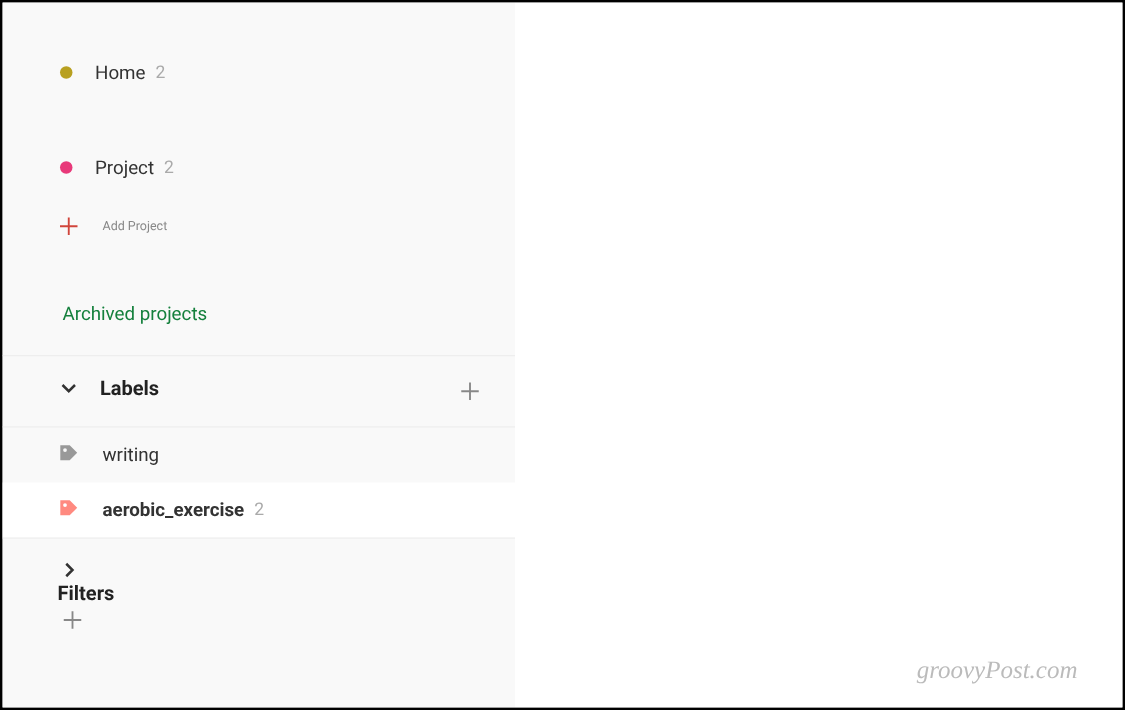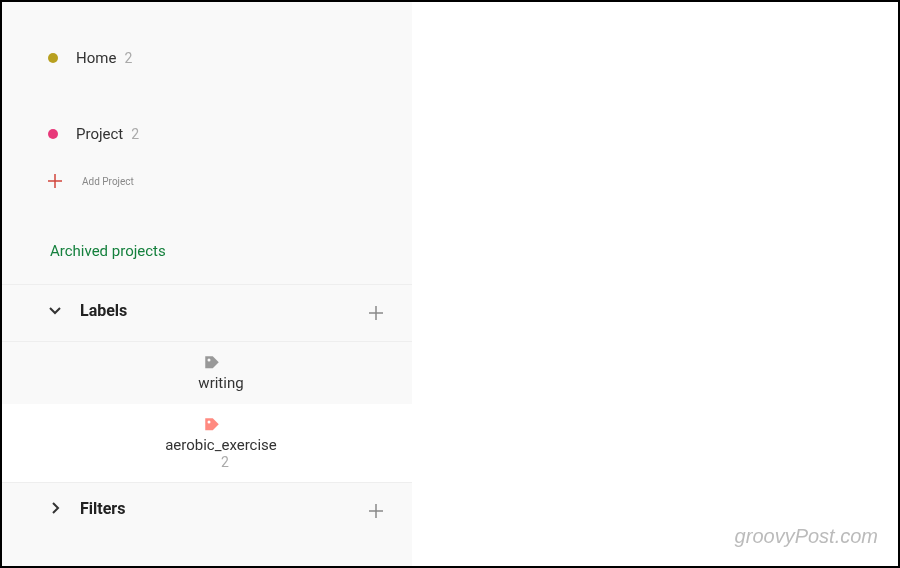--- a/index.html
+++ b/index.html
@@ -84,20 +84,21 @@
     }
     .section-header {
       display: flex;
       padding: 16px 16px 16px 44px;
       border-top: 1px solid #eee;
       border-bottom: 1px solid #eee;
       cursor: pointer;
     }
     .section-header.filters {
       border-bottom: none;
+      flex-direction: column;
     }
     .chevron {
       width: 18px;
       height: 18px;
       margin-right: 16px;
       display: flex;
       align-items: center;
       justify-content: center;
       flex-shrink: 0;
     }
@@ -129,27 +130,26 @@
       stroke: #888;
       stroke-width: 1.5;
     }
     .label-item {
       display: flex;
       align-items: center;
       padding: 12px 16px 12px 44px;
       font-size: 15px;
       color: #333;
       cursor: pointer;
-      flex-direction: column;
     }
     .label-item.selected {
       background: #fff;
     }
     .label-item.selected .label-name {
-      font-weight: 400;
+      font-weight: 700;
     }
     .tag-icon {
       width: 20px;
       height: 20px;
       margin-right: 16px;
       flex-shrink: 0;
     }
     .tag-icon svg {
       width: 18px;
       height: 18px;
@@ -158,22 +158,22 @@
       color: #333;
     }
     .label-count {
       color: #aaa;
       margin-left: 8px;
       font-size: 14px;
     }
     .watermark {
       position: absolute;
       bottom: 18px;
-      right: 20px;
-      font-family: Liberation Sans, sans-serif;
+      right: 36px;
+      font-family: Liberation Serif, serif;
       font-style: italic;
       font-size: 20px;
       color: #bbb;
       pointer-events: none;
     }
   </style>
 </head>
 <body>
 
 <div class="sidebar">

